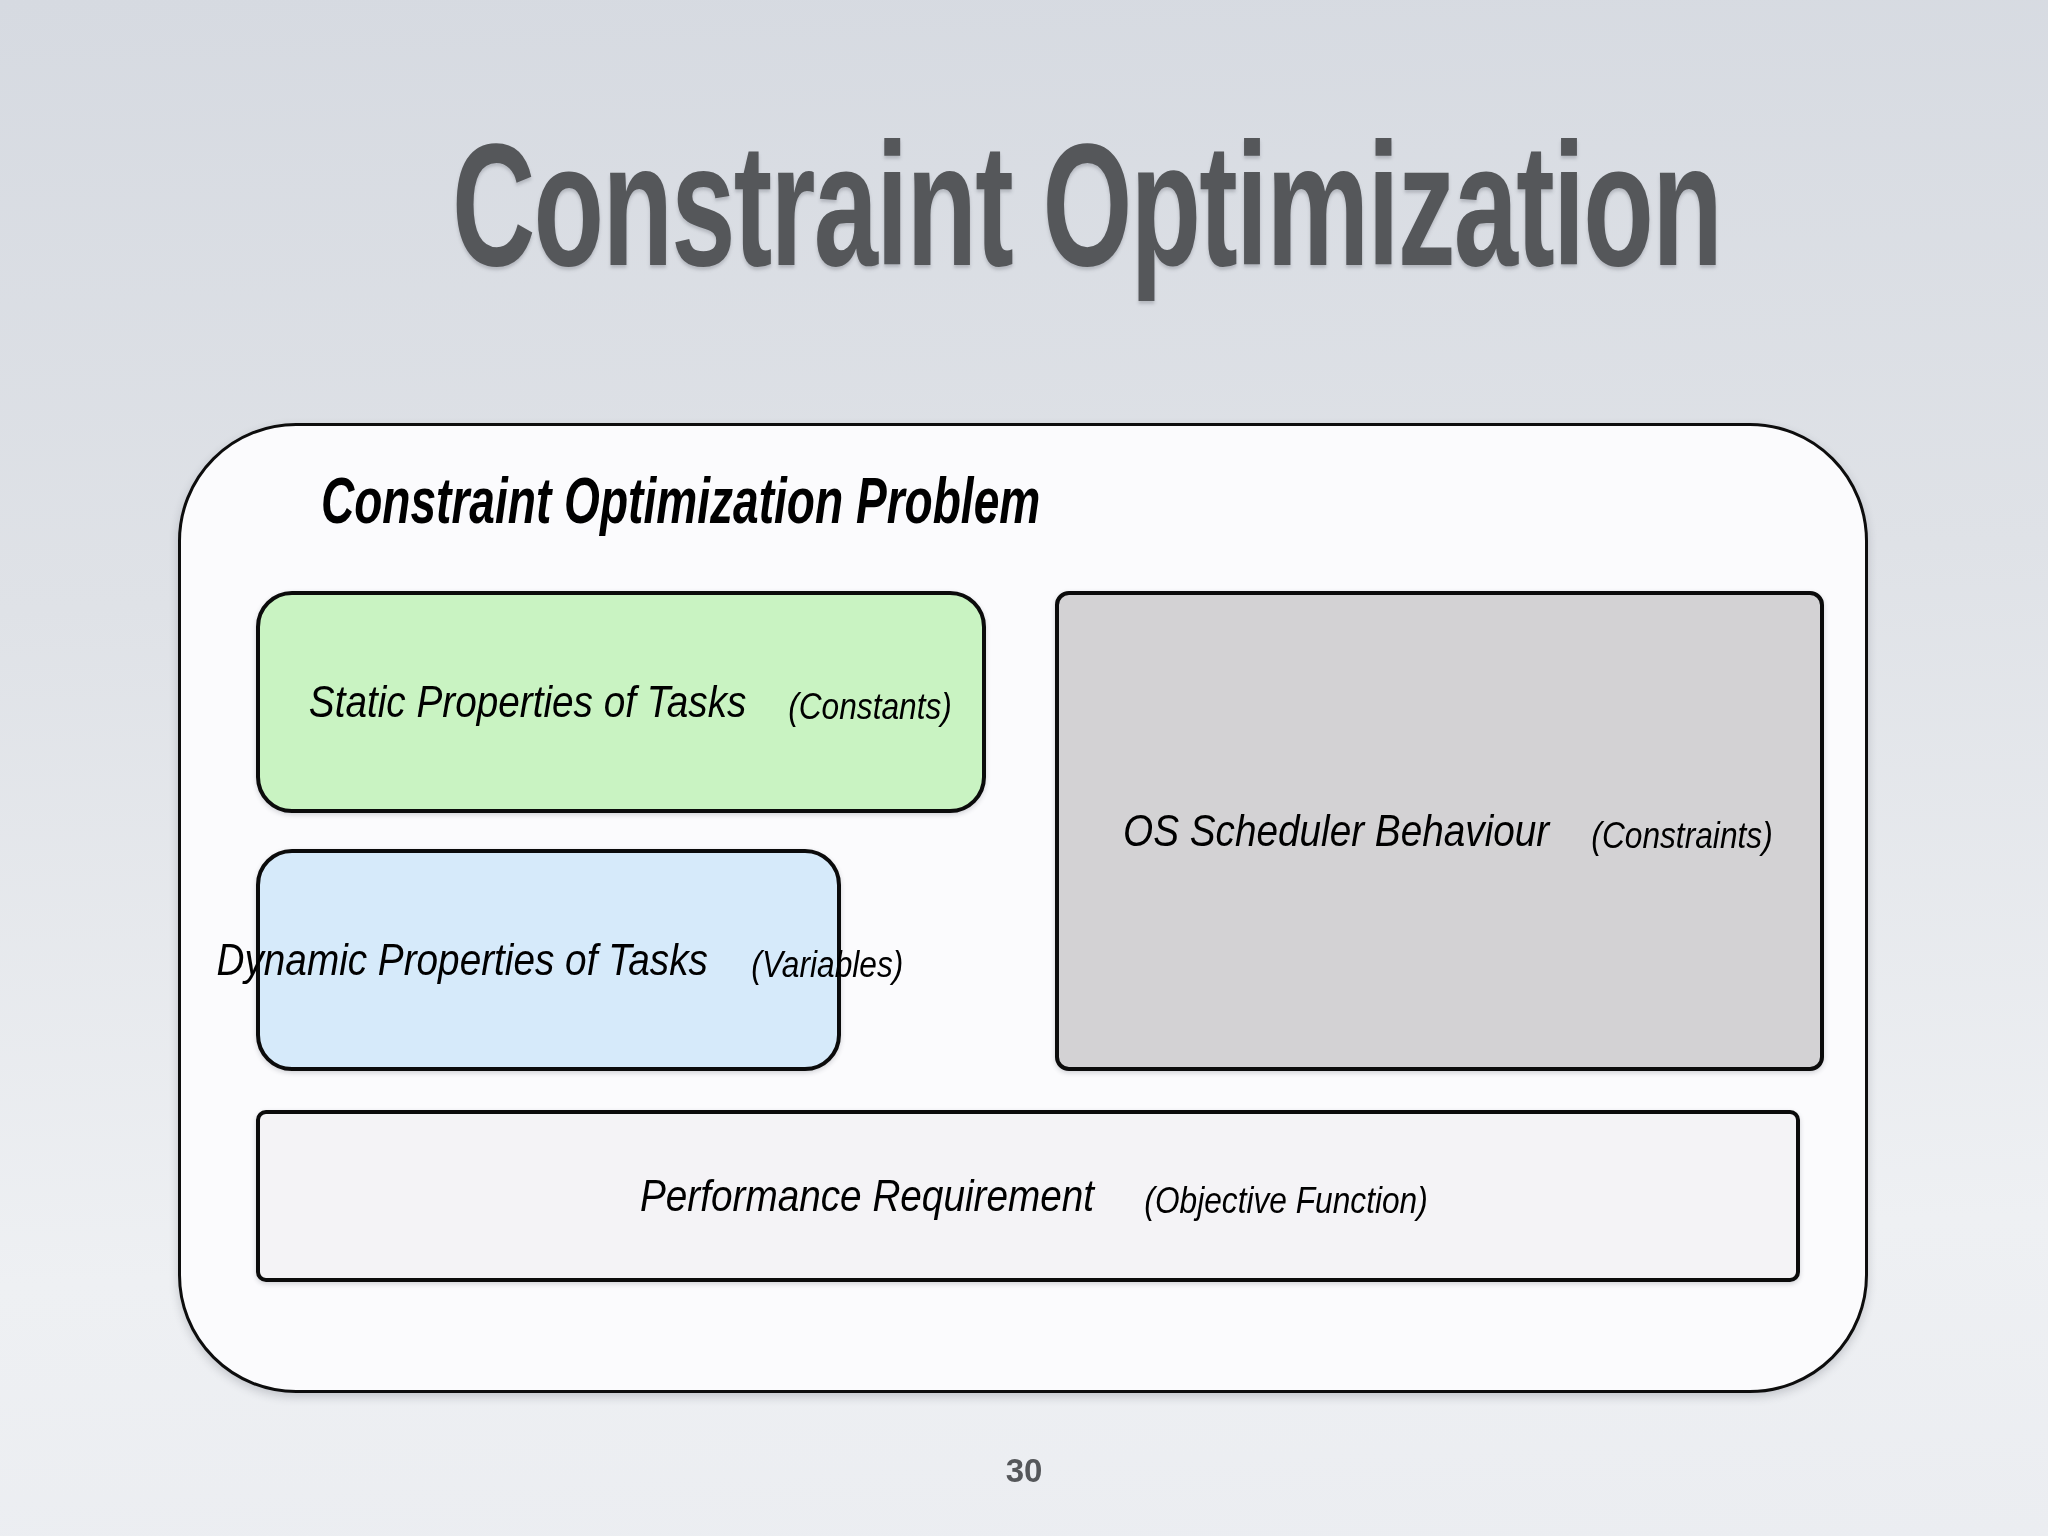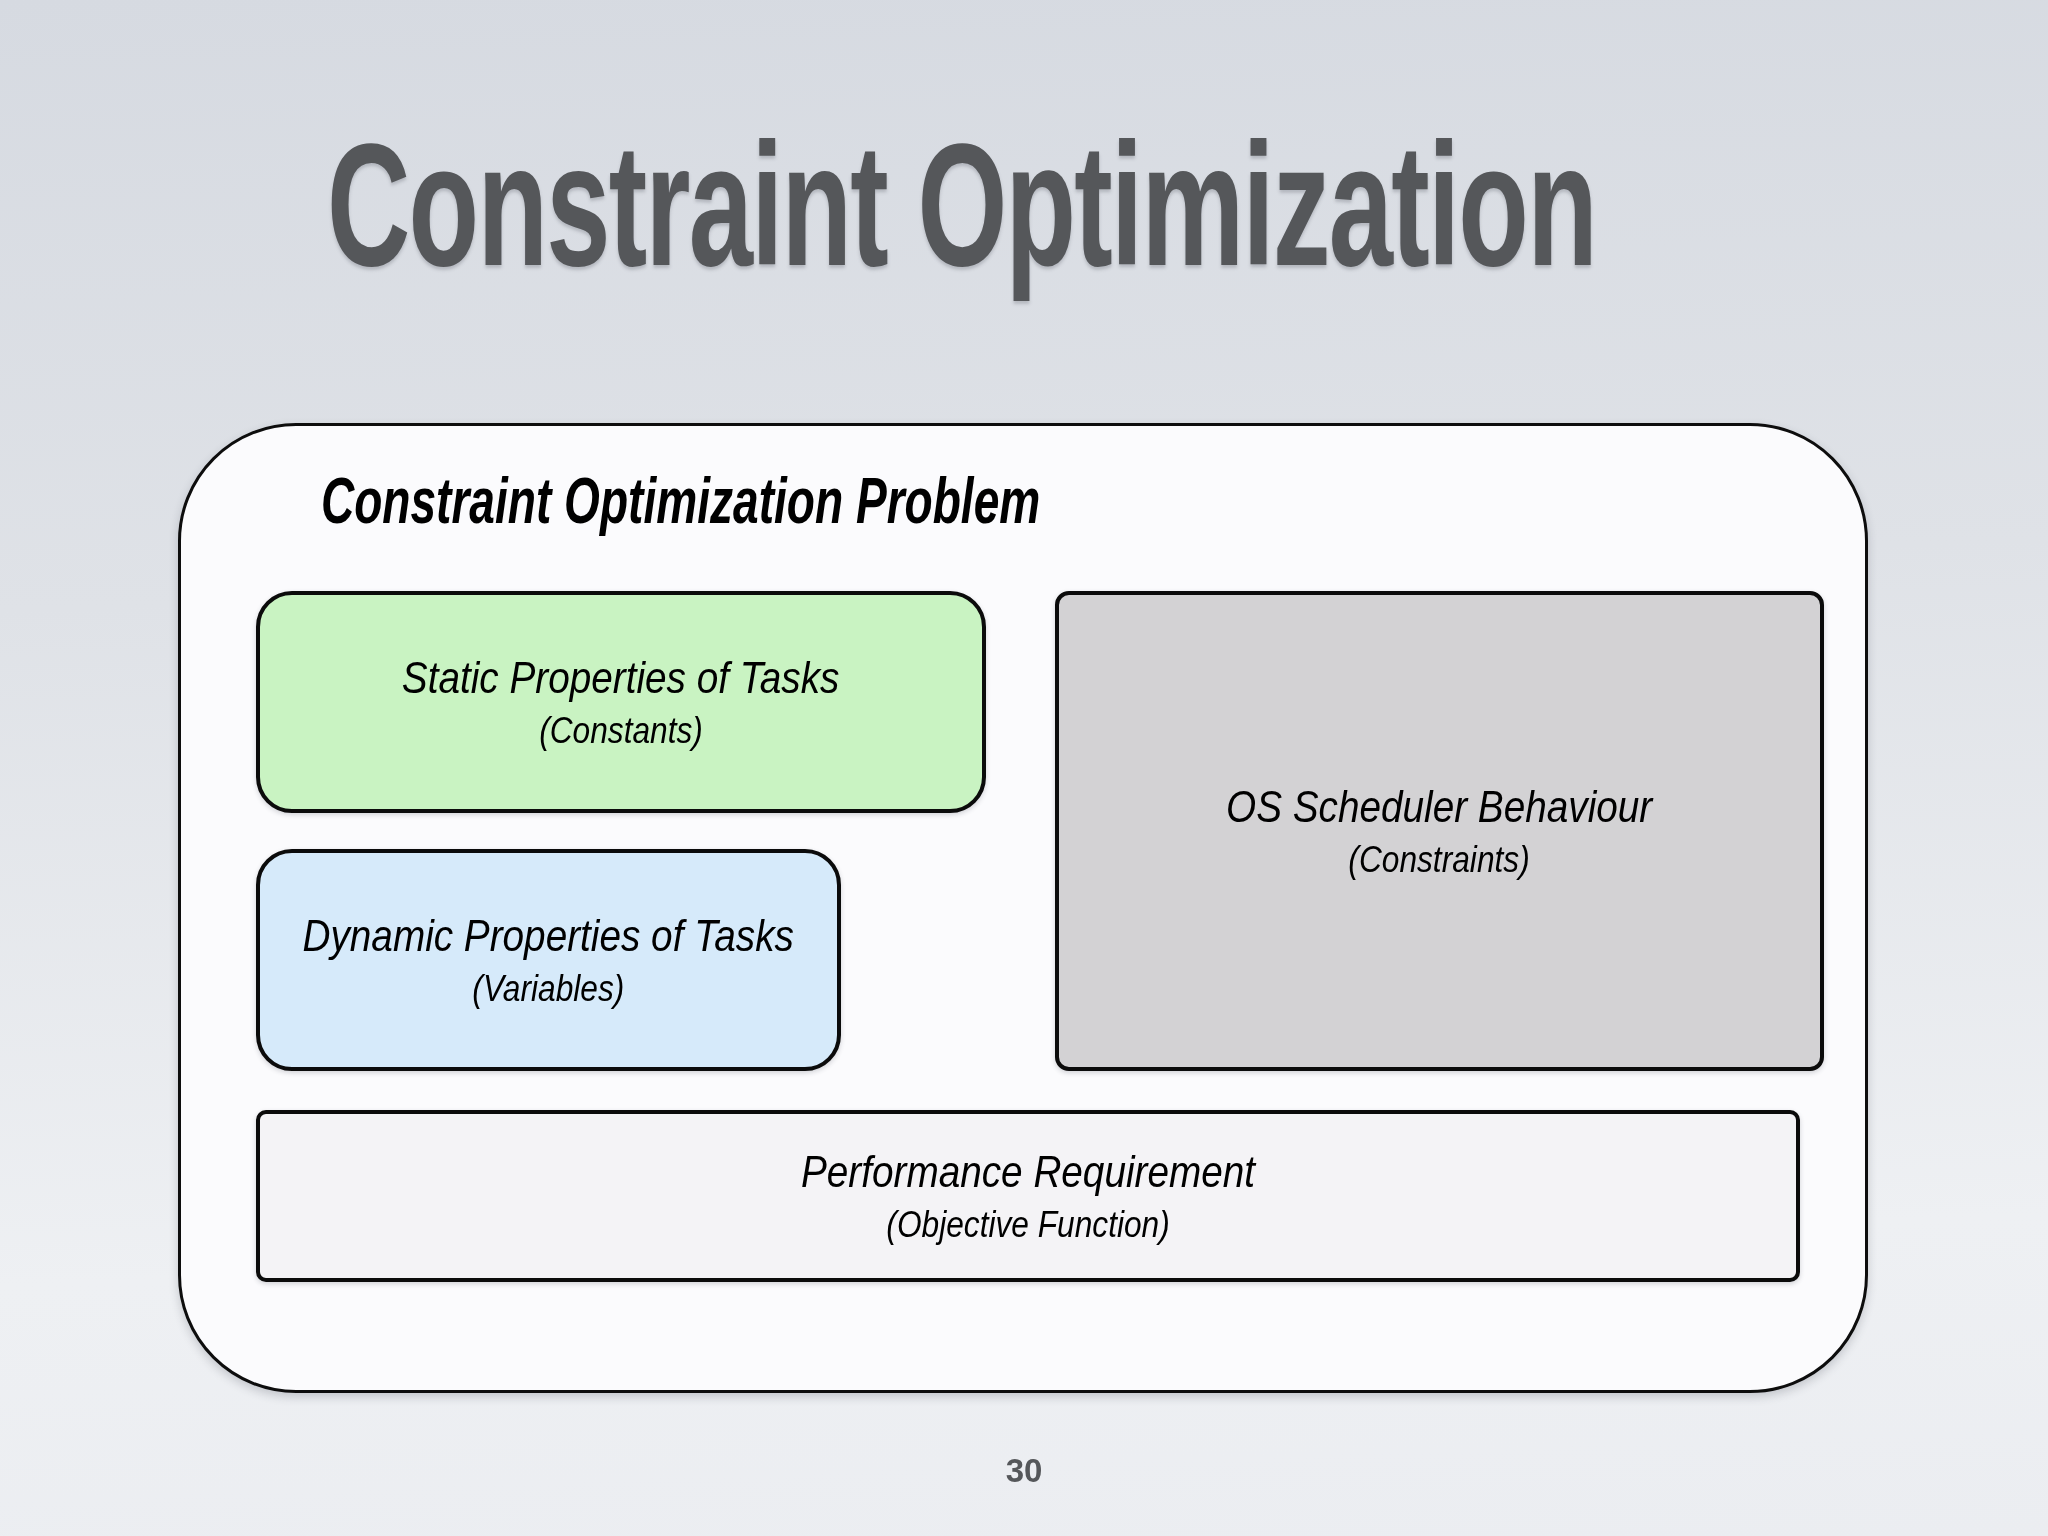--- a/index.html
+++ b/index.html
@@ -15,21 +15,21 @@
     font-family: "Liberation Sans", sans-serif;
     background: linear-gradient(178deg, #d6dae1 0%, #dfe2e7 38%, #eef0f3 80%, #ebedf1 100%);
   }
 
   
   .title {
     position: absolute;
     top: 98px;
     left: 0;
     width: 100%;
-    text-align: left;
+    text-align: right;
     font-weight: bold;
     font-size: 175px;
     line-height: 1.22;
     letter-spacing: -0.015em;
     white-space: nowrap;
   }
   .title .cond {
     display: inline-block;
     transform: scaleX(0.66);
     transform-origin: 50% 50%;
@@ -64,21 +64,20 @@
     transform: scaleX(0.72);
     transform-origin: 50% 50%;
   }
 
   
   .box {
     position: absolute;
     box-sizing: border-box;
     border: 4px solid #0b0b0b;
     display: flex;
-    flex-direction: column;
     align-items: center;
     justify-content: center;
     text-align: center;
     box-shadow: 0 2px 5px rgba(45, 50, 65, 0.20);
   }
   .box-label {
     font-size: 44px;
     font-style: italic;
     color: #000;
     line-height: 1.12;

